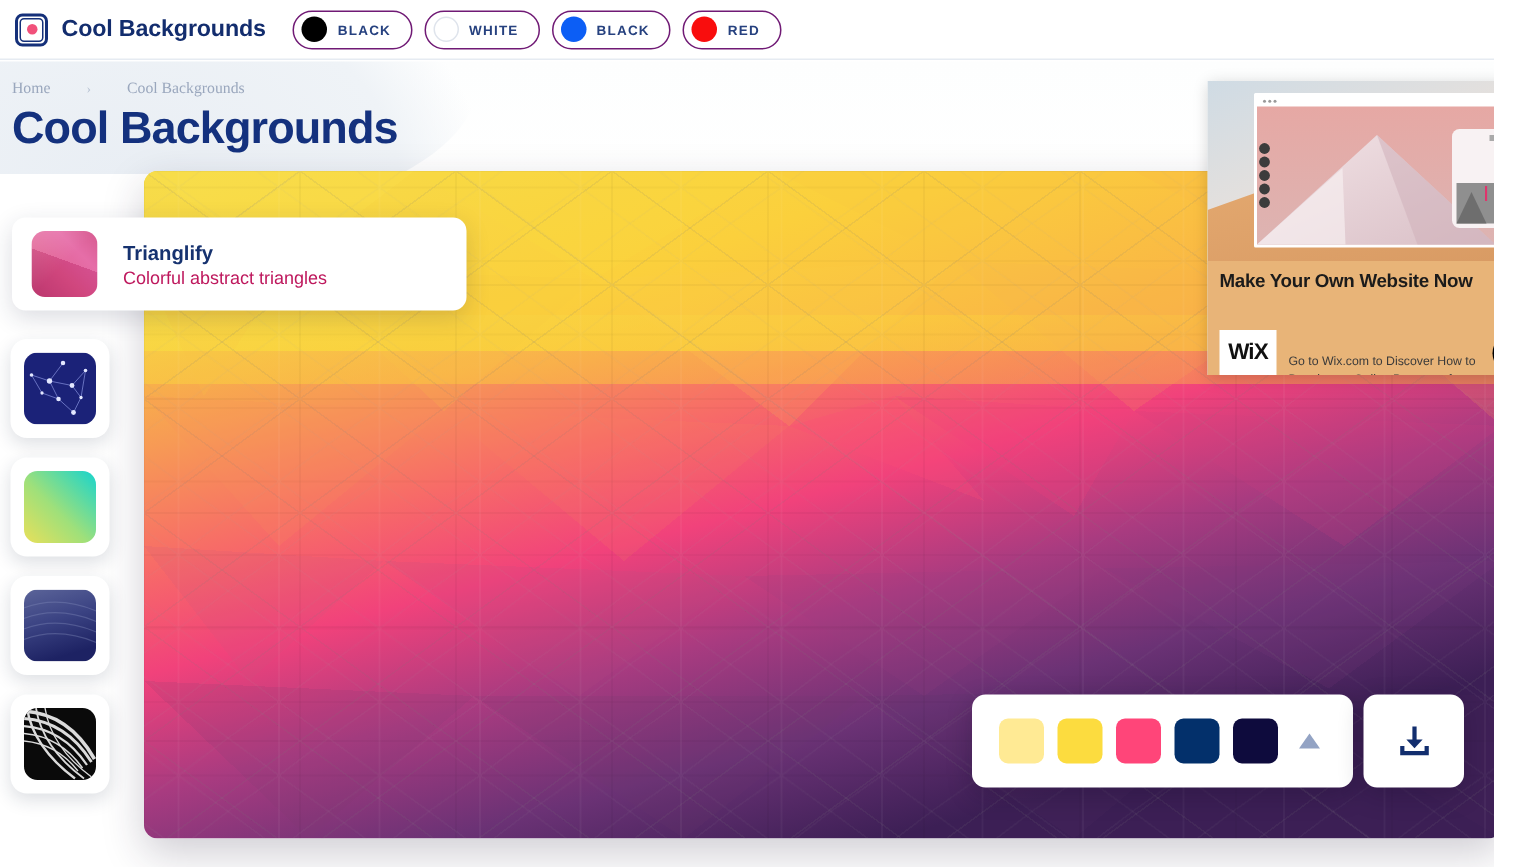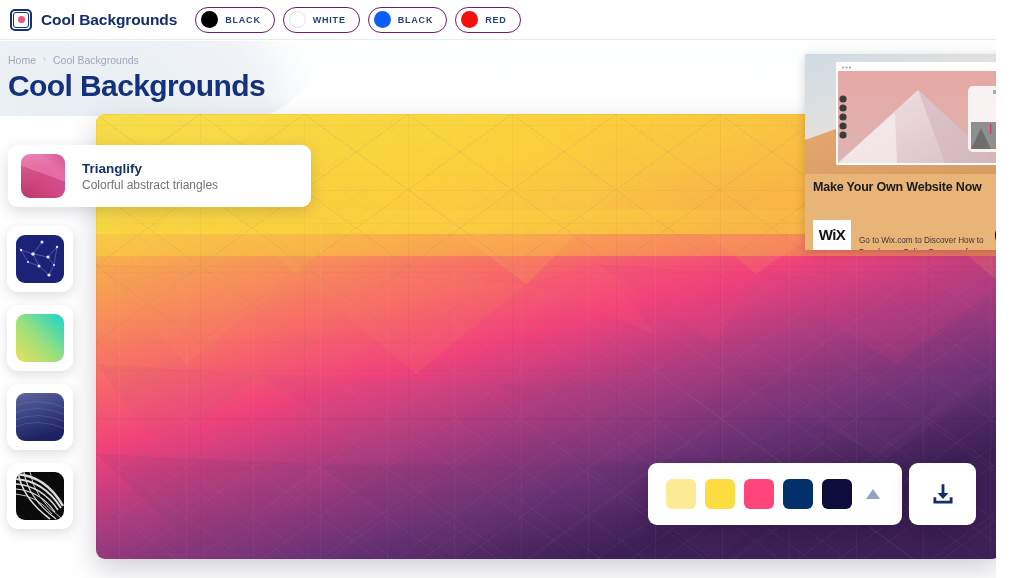--- a/index.html
+++ b/index.html
@@ -72,22 +72,22 @@
     overflow: hidden;
   }
   .head-blob {
     position: absolute; left: -120px; top: -90px;
     width: 440px; height: 200px;
     background: radial-gradient(ellipse at 45% 85%, #e9eef4 0%, #eff3f7 55%, rgba(255,255,255,0) 72%);
     border-radius: 50%;
   }
   .breadcrumb {
     position: absolute; left: 8px; top: 13px;
-    display: flex; align-items: flex-start; gap: 7px;
-    font-size: 10.5px; color: #9aa7bd;
+    display: flex; align-items: flex-start; gap: 24px;
+    font-size: 10.5px; color: #9aa7bd; font-family: Liberation Serif, serif;
   }
   .breadcrumb a { color: #9aa7bd; text-decoration: none; cursor: pointer; }
   .crumb-sep { color: #b9c3d3; font-size: 9px; }
   .page-title {
     position: absolute; left: 8px; top: 28px;
     font-size: 30px; font-weight: bold; color: #14317e;
     letter-spacing: -0.6px;
   }
 
   
@@ -121,21 +121,21 @@
       linear-gradient(135deg, rgba(255,255,255,0.18) 0%, rgba(255,255,255,0) 50%),
       linear-gradient(45deg, #c63a74 0%, #dd4a85 40%, #e2569a 70%, #cf3f7c 100%);
     position: relative; overflow: hidden;
   }
   .active-thumb::after {
     content: ""; position: absolute; inset: 0;
     background: linear-gradient(200deg, rgba(255,255,255,0.14) 0 46%, rgba(0,0,0,0.06) 46% 100%);
   }
   .active-meta { display: flex; flex-direction: column; gap: 2px; }
   .active-title { font-size: 13.5px; font-weight: bold; color: #16326f; }
-  .active-desc { font-size: 12px; color: #737373; }
+  .active-desc { font-size: 12px; color: #be185d; }
 
   .thumb-item {
     position: absolute; left: 7px;
     width: 66px; height: 66px;
     background: #ffffff; border-radius: 11px;
     box-shadow: 0 4px 12px rgba(30,40,70,0.15);
     display: flex; align-items: center; justify-content: center;
     cursor: pointer;
   }
   .thumb-inner {

